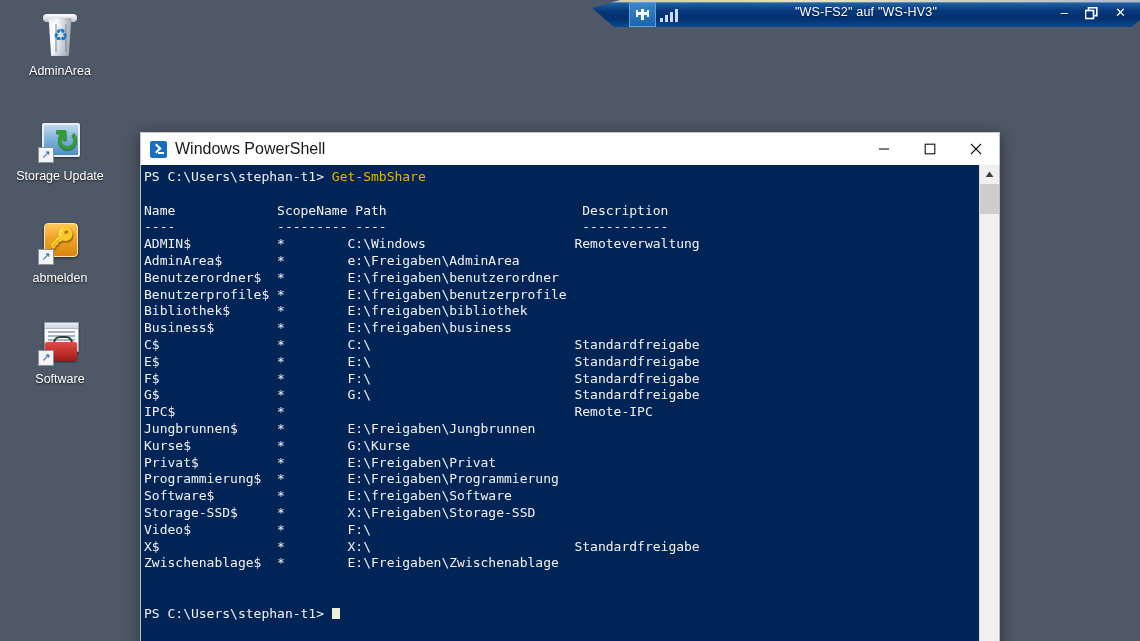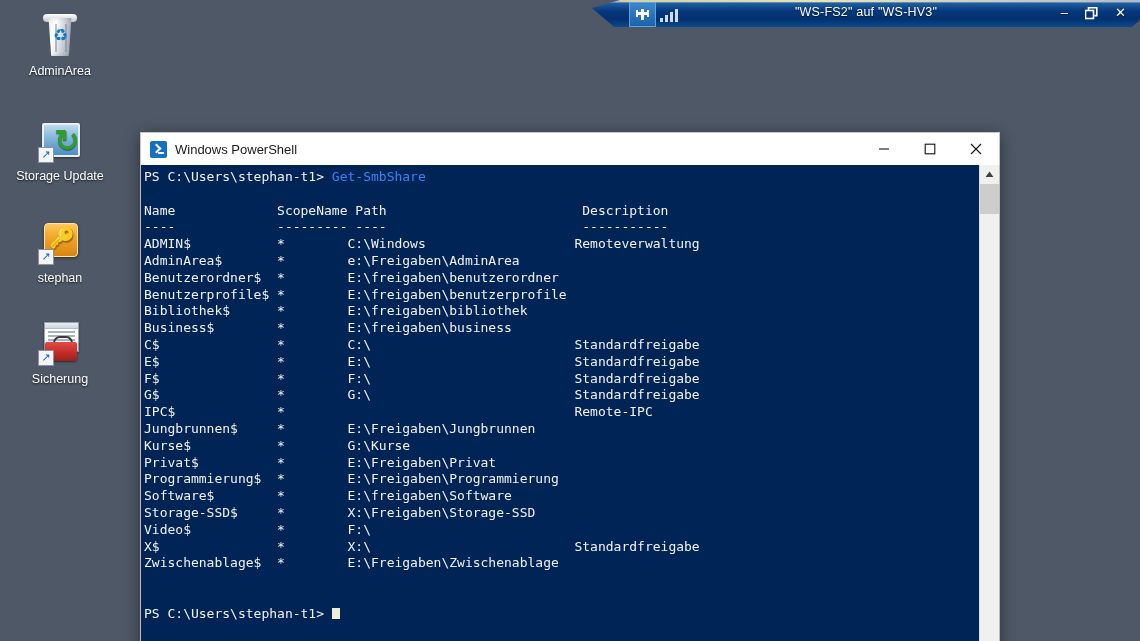--- a/index.html
+++ b/index.html
@@ -230,21 +230,21 @@
     transform: rotate(-45deg);
   }
   .ps-icon::after {
     content: "";
     position: absolute; left: 8px; bottom: 4px;
     width: 6px; height: 2px;
     background: #ffffff;
   }
   #ps-title {
     margin-left: 8px;
-    font-size: 13px;
+    font-size: 16px;
     color: #1a1a1a;
   }
   .ps-ctrls {
     position: absolute; right: 0; top: 0;
     height: 32px;
     display: flex;
   }
   .ps-ctrl {
     width: 46px; height: 32px;
     display: flex; align-items: center; justify-content: center;
@@ -264,21 +264,21 @@
     left: 0; top: 0;
     right: 19px; bottom: 0;
     padding: 4px 0 0 3px;
     color: #f2f2f2;
     font-family: "DejaVu Sans Mono", "Liberation Mono", monospace;
     font-size: 13px;
     line-height: 16.8px;
     white-space: pre;
     overflow: hidden;
   }
-  .ps-yellow { color: #3b82f6; }
+  .ps-yellow { color: #eab308; }
   .ps-cursor {
     display: inline-block;
     width: 8px; height: 11px;
     background: #eeecd4;
     vertical-align: -1px;
   }
 
   #ps-scroll {
     position: absolute;
     right: 0; top: 0; bottom: 0;
@@ -322,38 +322,38 @@
       </span>
       <span class="label">Storage Update</span>
     </div>
 
     <div class="desk-icon" style="top:219px;">
       <span class="glyph">
         <span class="key-tile"></span>
         <span class="key-glyph">🔑</span>
         <span class="shortcut-arrow">↗</span>
       </span>
-      <span class="label">stephan</span>
+      <span class="label">abmelden</span>
     </div>
 
     <div class="desk-icon" style="top:320px;">
       <span class="glyph">
         <span class="tb-win">
           <span class="tb-lines">
               <i></i>
               <i></i>
               <i></i>
               <i></i>
             </span>
         </span>
         <span class="tb-handle"></span>
         <span class="tb-box"></span>
         <span class="shortcut-arrow">↗</span>
       </span>
-      <span class="label">Sicherung</span>
+      <span class="label">Software</span>
     </div>
 
   </div>
 
   <div id="connbar">
     <div class="topline"></div>
 
     <div class="conn-pin">
       <svg width="15" height="15" viewBox="0 0 15 15">
         <rect x="6" y="2" width="3" height="11" fill="#ffffff"></rect>

